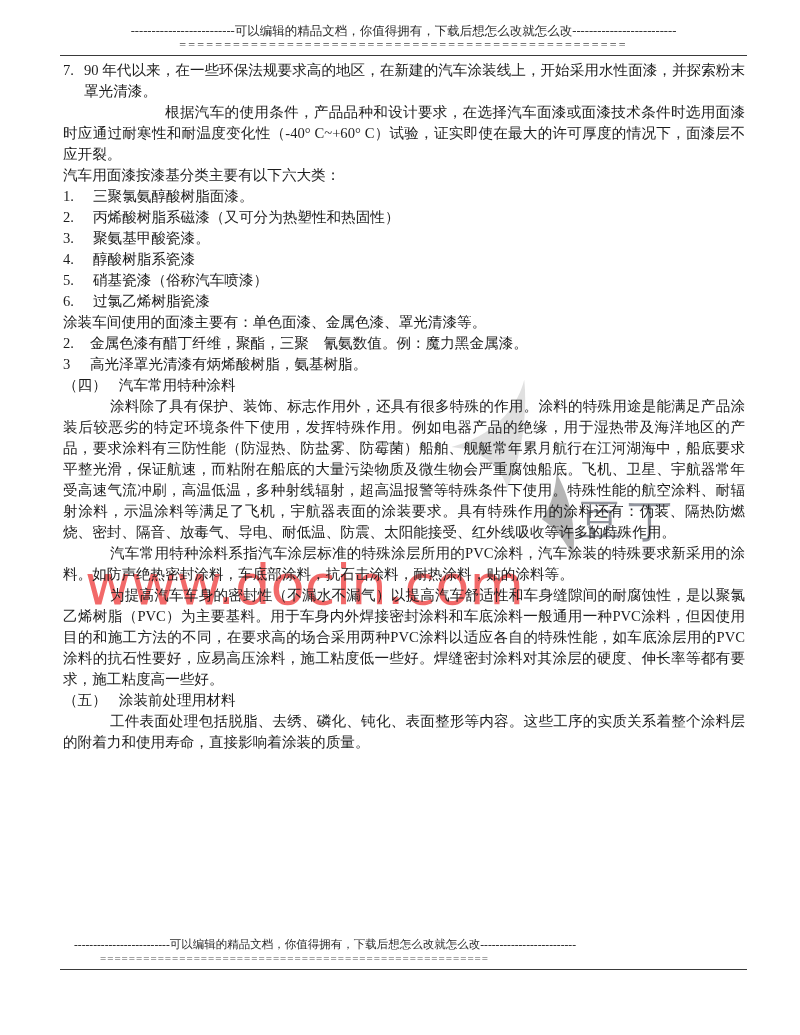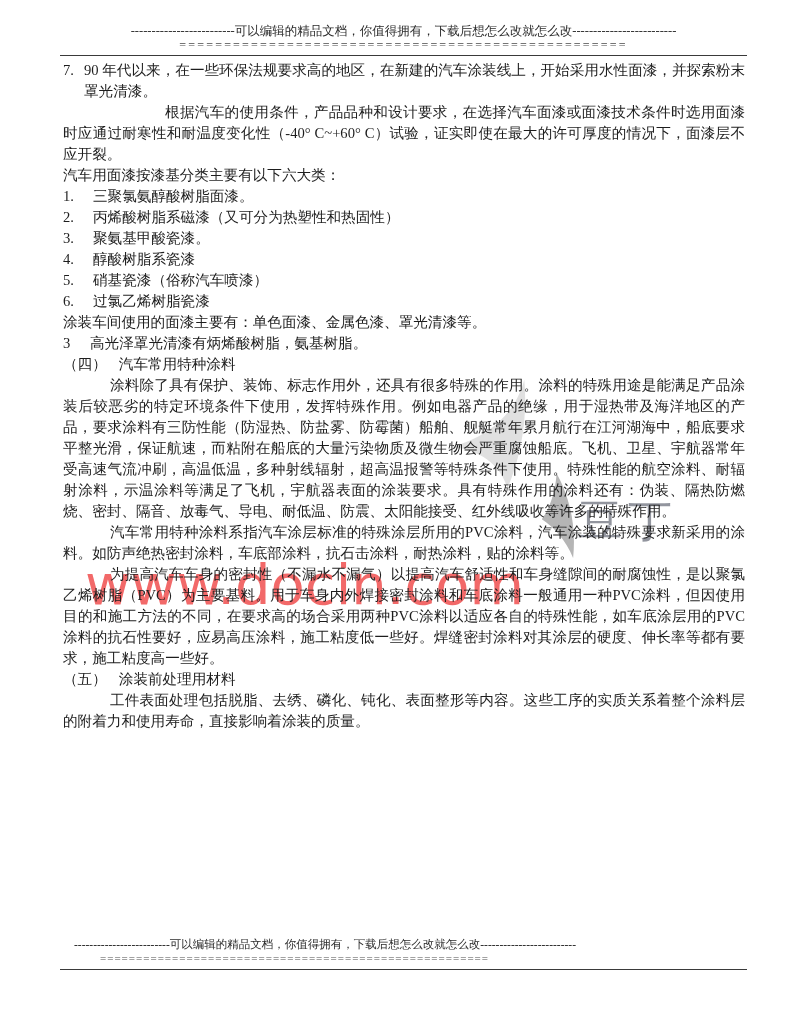--- a/index.html
+++ b/index.html
@@ -86,20 +86,21 @@
     <p><span class="num">2.</span><span>丙烯酸树脂系磁漆（又可分为热塑性和热固性）</span></p>
     <p><span class="num">3.</span><span>聚氨基甲酸瓷漆。</span></p>
     <p><span class="num">4.</span><span>醇酸树脂系瓷漆</span></p>
     <p><span class="num">5.</span><span>硝基瓷漆（俗称汽车喷漆）</span></p>
     <p><span class="num">6.</span><span>过氯乙烯树脂瓷漆</span></p>
   </div>
 
   <p class="lead-workshop">涂装车间使用的面漆主要有：单色面漆、金属色漆、罩光清漆等。</p>
 
   <div class="tc-list">
+    <p><span class="num">2.</span><span>金属色漆有醋丁纤维，聚酯，三聚　氰氨数值。例：魔力黑金属漆。</span></p>
     <p><span class="num">3</span><span>高光泽罩光清漆有炳烯酸树脂，氨基树脂。</span></p>
   </div>
 
   <p class="sec-head"><span class="shn">（四）</span><span>汽车常用特种涂料</span></p>
 
   <p class="p-std">涂料除了具有保护、装饰、标志作用外，还具有很多特殊的作用。涂料的特殊用途是能满足产品涂装后较恶劣的特定环境条件下使用，发挥特殊作用。例如电器产品的绝缘，用于湿热带及海洋地区的产品，要求涂料有三防性能（防湿热、防盐雾、防霉菌）船舶、舰艇常年累月航行在江河湖海中，船底要求平整光滑，保证航速，而粘附在船底的大量污染物质及微生物会严重腐蚀船底。飞机、卫星、宇航器常年受高速气流冲刷，高温低温，多种射线辐射，超高温报警等特殊条件下使用。特殊性能的航空涂料、耐辐射涂料，示温涂料等满足了飞机，宇航器表面的涂装要求。具有特殊作用的涂料还有：伪装、隔热防燃烧、密封、隔音、放毒气、导电、耐低温、防震、太阳能接受、红外线吸收等许多的特殊作用。</p>
   <p class="p-std mt6">汽车常用特种涂料系指汽车涂层标准的特殊涂层所用的PVC涂料，汽车涂装的特殊要求新采用的涂料。如防声绝热密封涂料，车底部涂料，抗石击涂料，耐热涂料，贴的涂料等。</p>
   <p class="p-std mt8">为提高汽车车身的密封性（不漏水不漏气）以提高汽车舒适性和车身缝隙间的耐腐蚀性，是以聚氯乙烯树脂（PVC）为主要基料。用于车身内外焊接密封涂料和车底涂料一般通用一种PVC涂料，但因使用目的和施工方法的不同，在要求高的场合采用两种PVC涂料以适应各自的特殊性能，如车底涂层用的PVC涂料的抗石性要好，应易高压涂料，施工粘度低一些好。焊缝密封涂料对其涂层的硬度、伸长率等都有要求，施工粘度高一些好。</p>
 
   <p class="sec-head sh5"><span class="shn">（五）</span><span>涂装前处理用材料</span></p>

